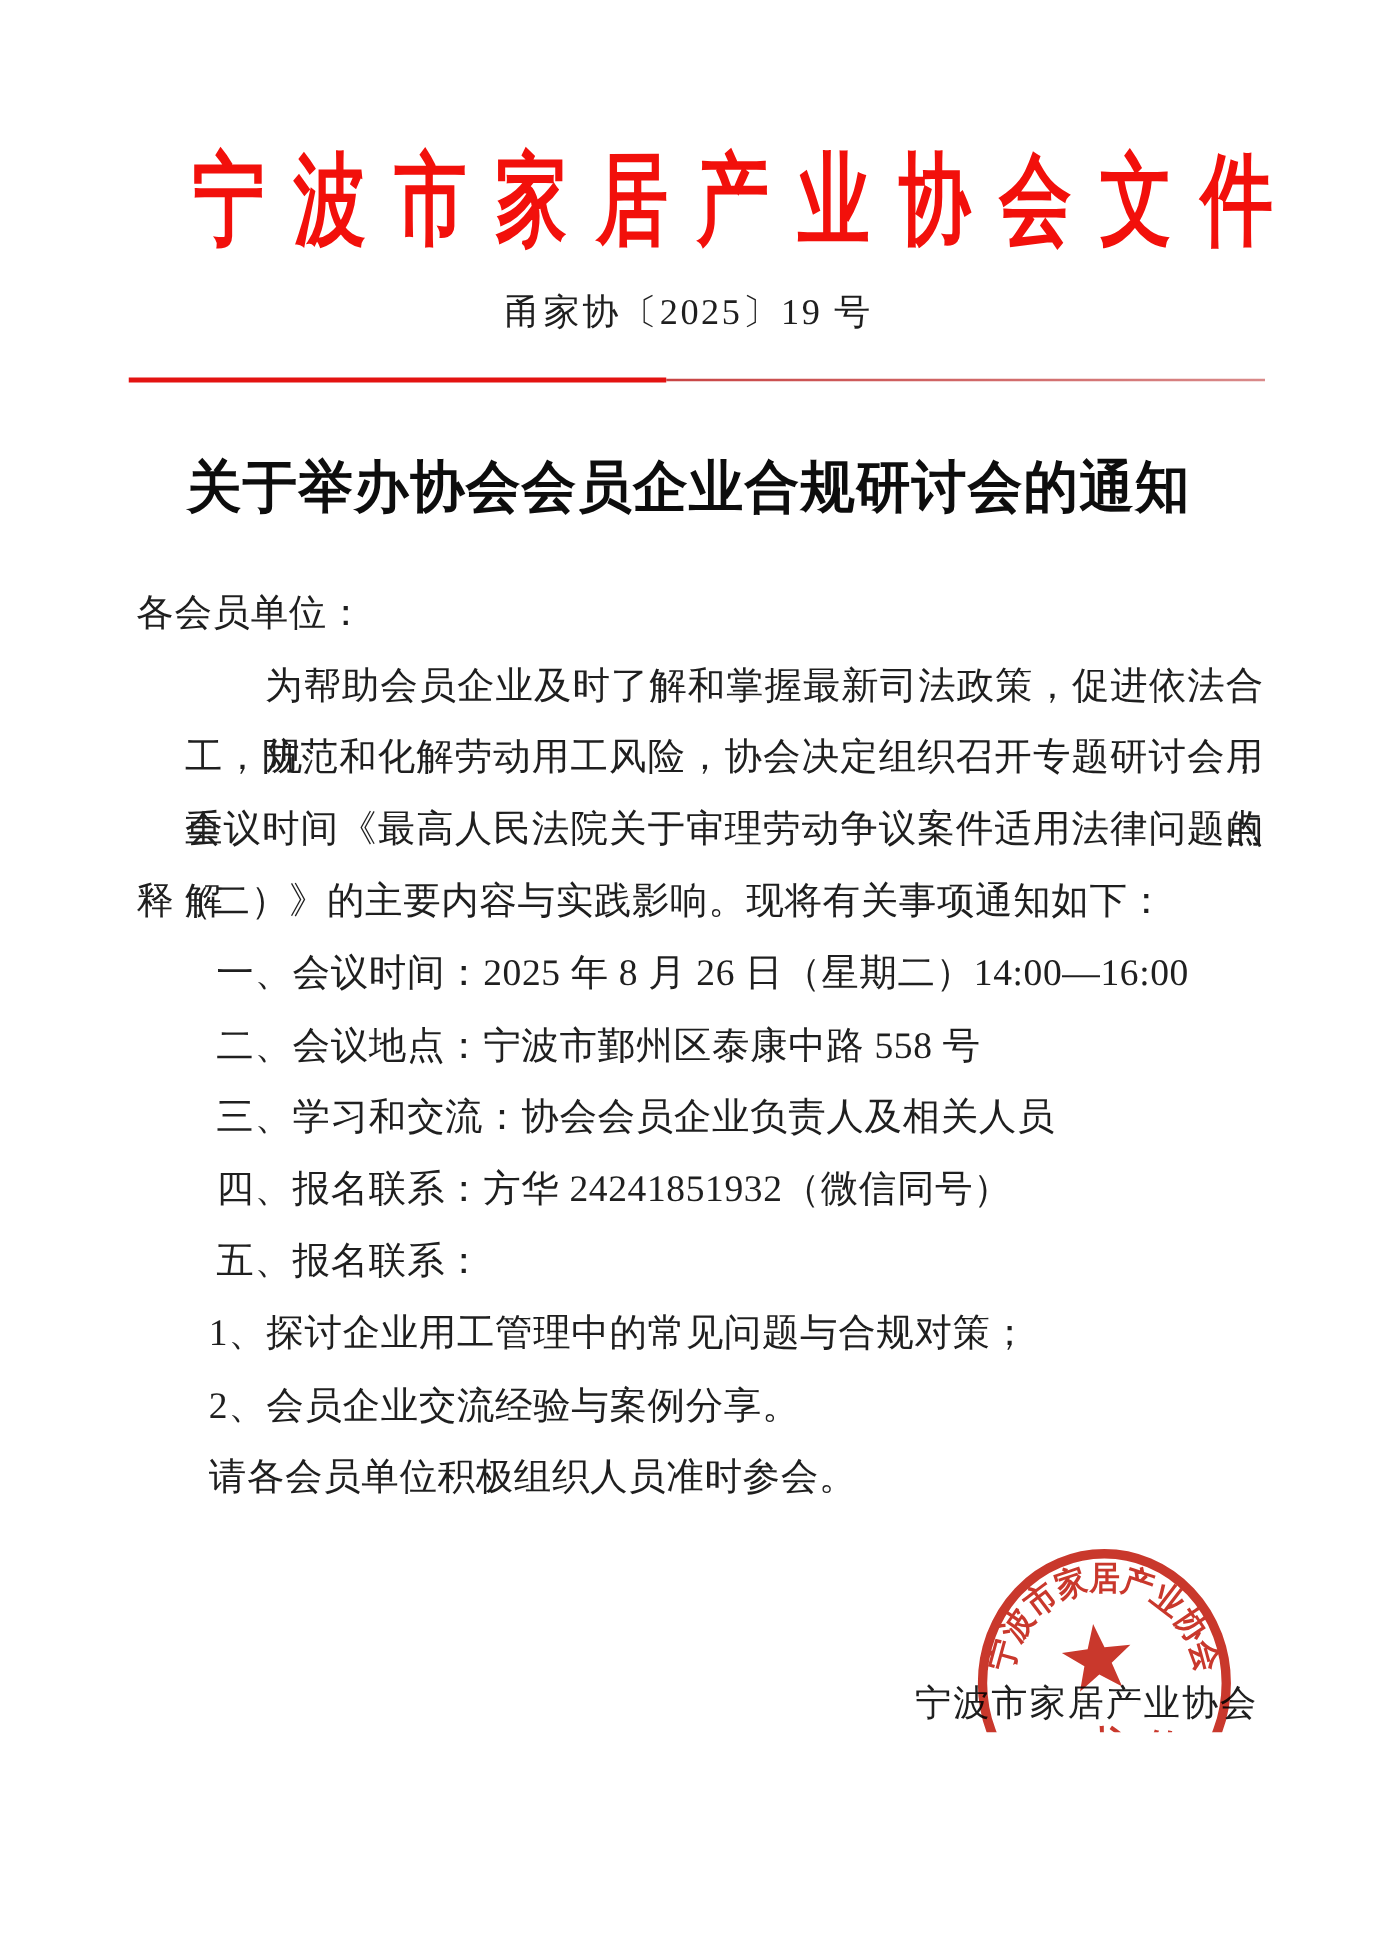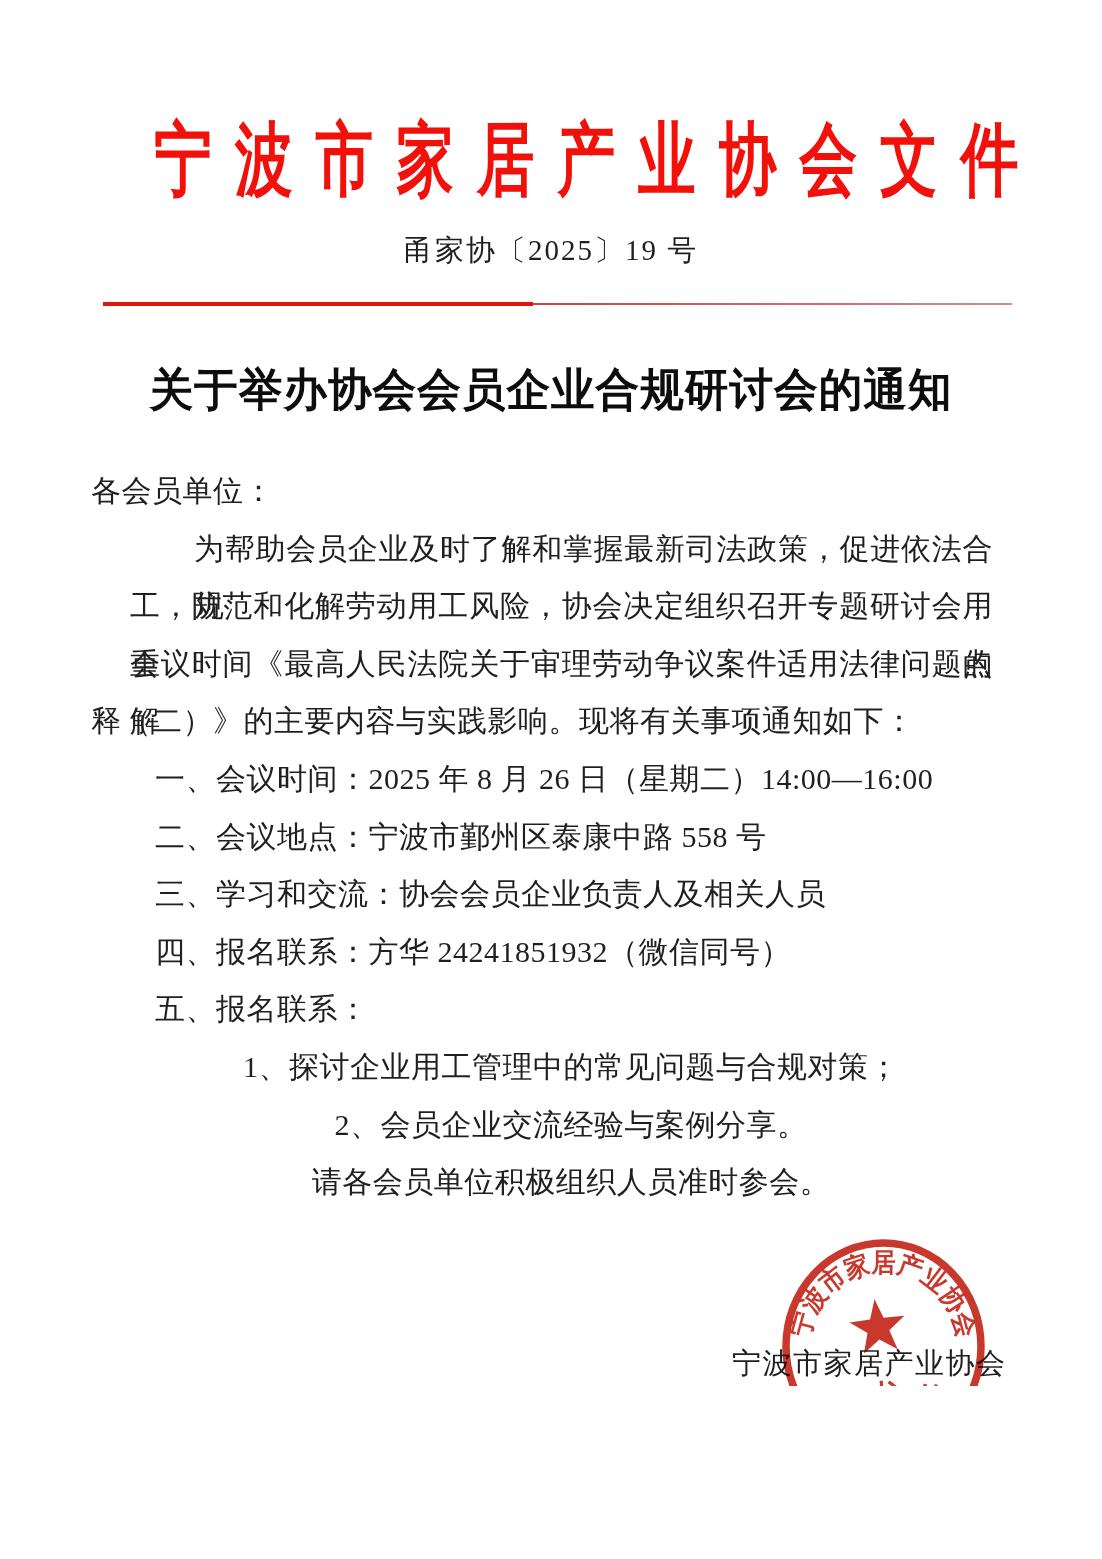--- a/index.html
+++ b/index.html
@@ -69,39 +69,39 @@
     letter-spacing: 1px;
     color: #0d0d0d;
     transform: scaleX(0.97);
     transform-origin: 50% 50%;
   }
 
   
   .body-block {
     position: absolute;
     top: 462px;
-    left: 91px;
+    left: 109px;
     width: 902px;
   }
   .bl {
     height: 57.6px;
     line-height: 57.6px;
     font-size: 30px;
     letter-spacing: 0.5px;
     white-space: nowrap;
     color: #1f1f1f;
   }
   .bl.just {
     white-space: normal;
     text-align: justify;
     text-align-last: justify;
     margin-left: 39px;
   }
   .bl.indent  { padding-left: 64px; }
-  .bl.indent2 { padding-left: 58px; text-align: center; }
+  .bl.indent2 { padding-left: 58px; }
   .bl.indent-deep { padding-left: 243px; }
 
   
   .sig-org {
     position: absolute;
     left: 732px;
     top: 1348px;
     font-size: 29px;
     line-height: 30px;
     letter-spacing: 1.5px;

